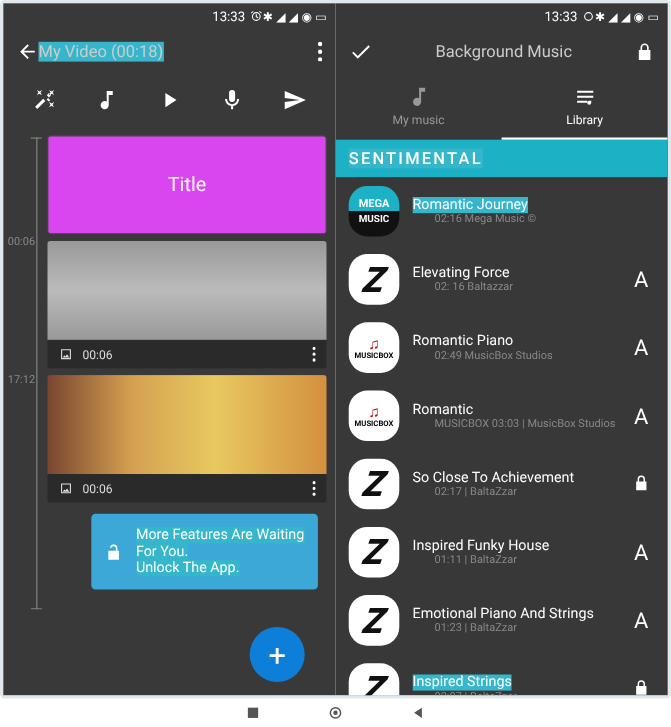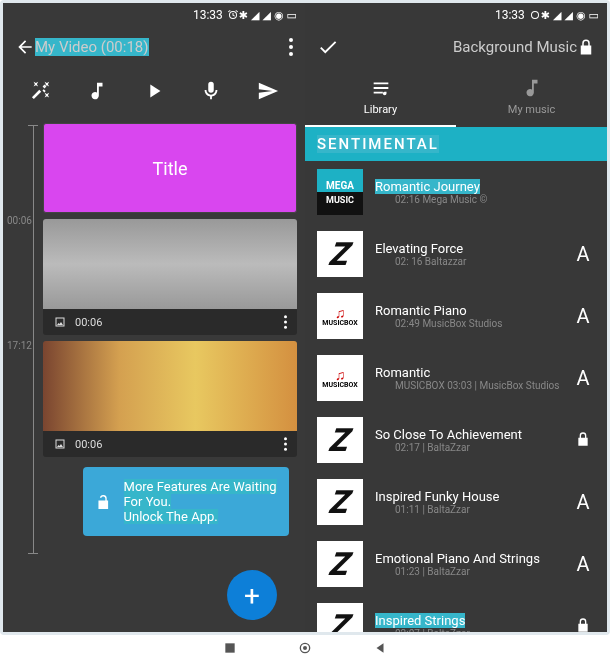--- a/index.html
+++ b/index.html
@@ -48,21 +48,21 @@
     
     .tabs { height: 60px; display: flex; }
     .tab { flex: 1; display: flex; flex-direction: column; align-items: center; justify-content: center; gap: 4px; font-size: 11px; color: #999; border-bottom: 2px solid transparent; }
     .tab.active { color: #fff; border-bottom-color: #fff; }
     .tab svg { width: 22px; height: 22px; }
     
     .category { background: #1db1c5; padding: 8px 12px; font-size: 15px; letter-spacing: 2px; font-weight: 500; }
     
     .tracks { }
     .track { display: flex; align-items: center; padding: 8px 12px; gap: 12px; }
-    .thumb { width: 46px; height: 46px; background: #fff; color: #000; font-size: 8px; font-weight: bold; display: flex; align-items: center; justify-content: center; flex-shrink: 0; position: relative; overflow: hidden; }
+    .thumb { width: 46px; height: 46px; background: #fff; color: #000; font-size: 8px; font-weight: bold; display: flex; align-items: center; justify-content: center; flex-shrink: 0; position: relative; overflow: hidden; border-radius: 17px; }
     .thumb-z { background: #fff; }
     .thumb-z::after { content: 'Z'; font-size: 32px; font-style: italic; font-weight: 900; color: #111; transform: skewX(-10deg); }
     .thumb-mega { background: linear-gradient(180deg, #1db1c5 50%, #111 50%); display: flex; flex-direction: column; }
     .thumb-mb { font-size: 7px; text-align: center; line-height: 1; padding: 2px; }
     .track-info { flex: 1; min-width: 0; }
     .track-title { font-size: 13px; color: #fff; white-space: nowrap; overflow: hidden; text-overflow: ellipsis; }
     .track-meta { font-size: 10px; color: #888; white-space: nowrap; padding-left: 20px; }
     .track-action { font-size: 20px; color: #fff; width: 24px; text-align: center; }
     
     
@@ -193,38 +193,38 @@
         <span>◢</span>
         <span>◉</span>
         <span>▭</span>
       </div>
     </div>
 
     <div class="app-bar">
       <svg width="22" height="22" viewBox="0 0 24 24">
           <path class="icon-svg" d="M9 16.2L4.8 12l-1.4 1.4L9 19 21 7l-1.4-1.4L9 16.2z"></path>
         </svg>
-      <span class="app-title" style="text-align:right">Background Music</span>
+      <span class="app-title" style="text-align:center">Background Music</span>
       <svg width="18" height="18" viewBox="0 0 24 24">
           <path class="icon-svg" d="M17 10V7a5 5 0 00-10 0v3H5v12h14V10h-2zm-8 0V7a3 3 0 016 0v3H9z"></path>
         </svg>
     </div>
 
     <div class="tabs">
+      <div class="tab">
+        <svg viewBox="0 0 24 24">
+            <path class="icon-svg" d="M12 3v10.55A4 4 0 1014 17V7h4V3h-6z"></path>
+          </svg>
+        <span>My music</span>
+      </div>
       <div class="tab active">
         <svg viewBox="0 0 24 24">
             <path class="icon-svg" d="M4 6h16v2H4zm0 5h16v2H4zm0 5h10v2H4zm14-2v4a2 2 0 11-2-2h2z"></path>
           </svg>
         <span>Library</span>
-      </div>
-      <div class="tab">
-        <svg viewBox="0 0 24 24">
-            <path class="icon-svg" d="M12 3v10.55A4 4 0 1014 17V7h4V3h-6z"></path>
-          </svg>
-        <span>My music</span>
       </div>
     </div>
 
     <div class="category">
       <span class="hl">SENTIMENTAL</span>
     </div>
 
     <div class="tracks" id="tracks">
         <div class="track">
           <div class="thumb thumb-mega">

